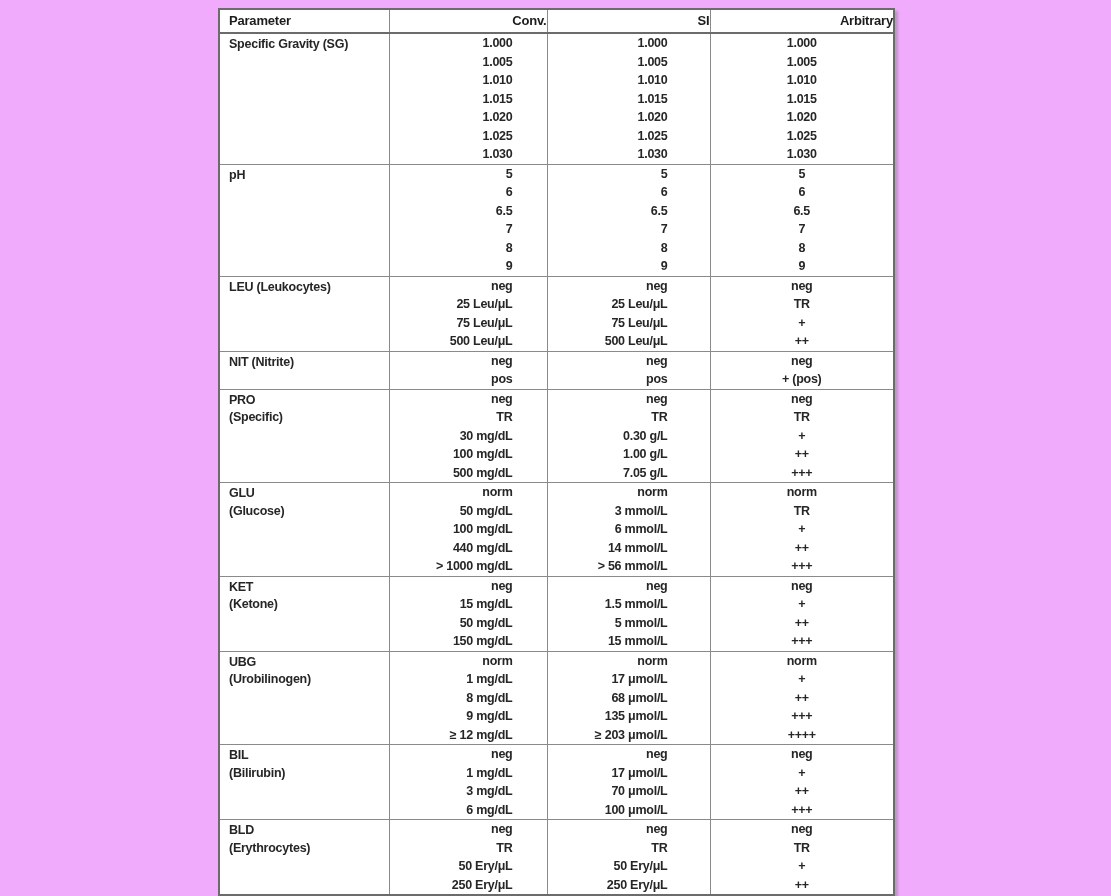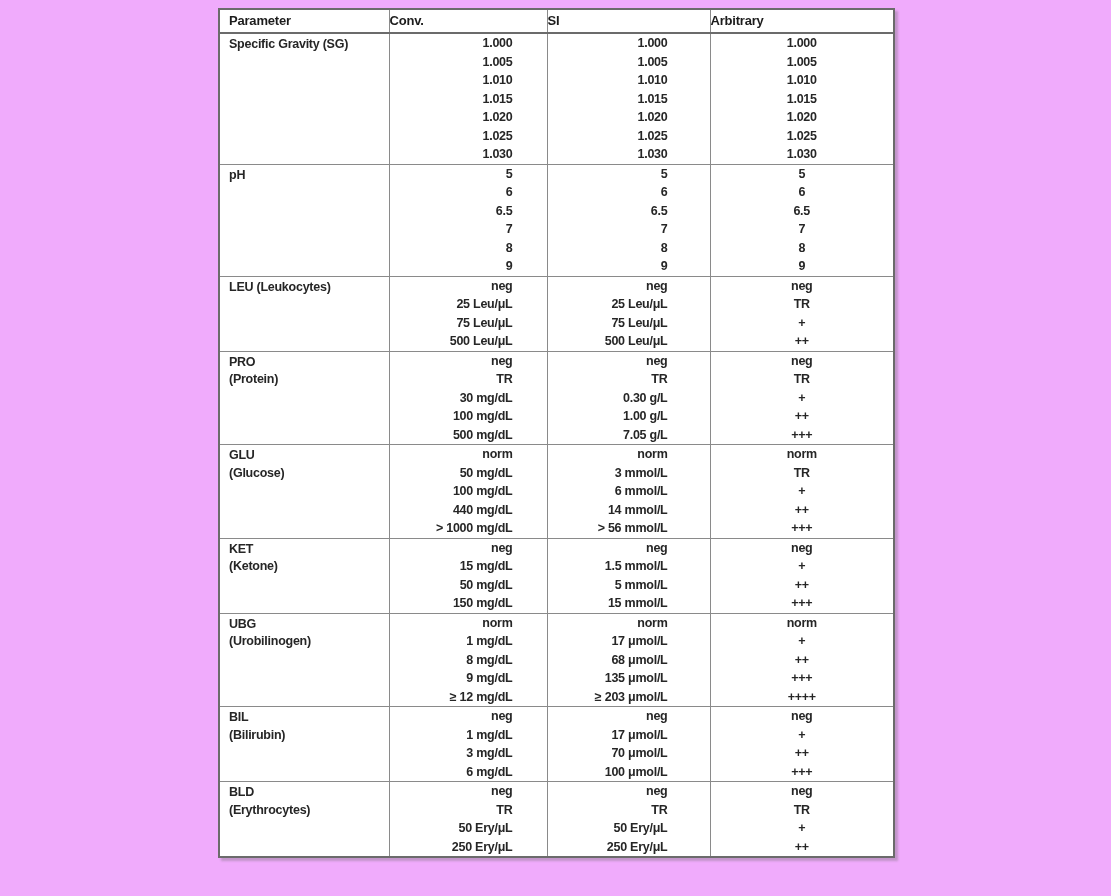--- a/index.html
+++ b/index.html
@@ -40,21 +40,21 @@
     padding: 0;
   }
   thead th {
     border-bottom: 2px solid #6b6b6b;
     font-size: 13px;
     font-weight: 700;
     color: #1c1c1c;
     letter-spacing: -0.2px;
     height: 22px;
     line-height: 22px;
-    text-align: left;
+    text-align: right;
   }
   thead th.h-param {
     text-align: left;
     padding-left: 9px;
   }
   td {
     font-size: 12.5px;
     font-weight: 700;
     color: #262626;
     letter-spacing: -0.25px;
@@ -175,22 +175,39 @@
           </td>
           <td class="arb pad-top">
             <div class="line">neg</div>
             <div class="line">TR</div>
             <div class="line">+</div>
             <div class="line">++</div>
           </td>
         </tr>
         <tr>
           <td class="param">
+            <div class="pline">NIT (Nitrite)</div>
+          </td>
+          <td class="conv pad-top">
+            <div class="line">neg</div>
+            <div class="line">pos</div>
+          </td>
+          <td class="si pad-top">
+            <div class="line">neg</div>
+            <div class="line">pos</div>
+          </td>
+          <td class="arb pad-top">
+            <div class="line">neg</div>
+            <div class="line">+ (pos)</div>
+          </td>
+        </tr>
+        <tr>
+          <td class="param">
             <div class="pline">PRO</div>
-            <div class="pline">(Protein)</div>
+            <div class="pline">(Specific)</div>
           </td>
           <td class="conv pad-top">
             <div class="line">neg</div>
             <div class="line">TR</div>
             <div class="line">30 mg/dL</div>
             <div class="line">100 mg/dL</div>
             <div class="line">500 mg/dL</div>
           </td>
           <td class="si pad-top">
             <div class="line">neg</div>

